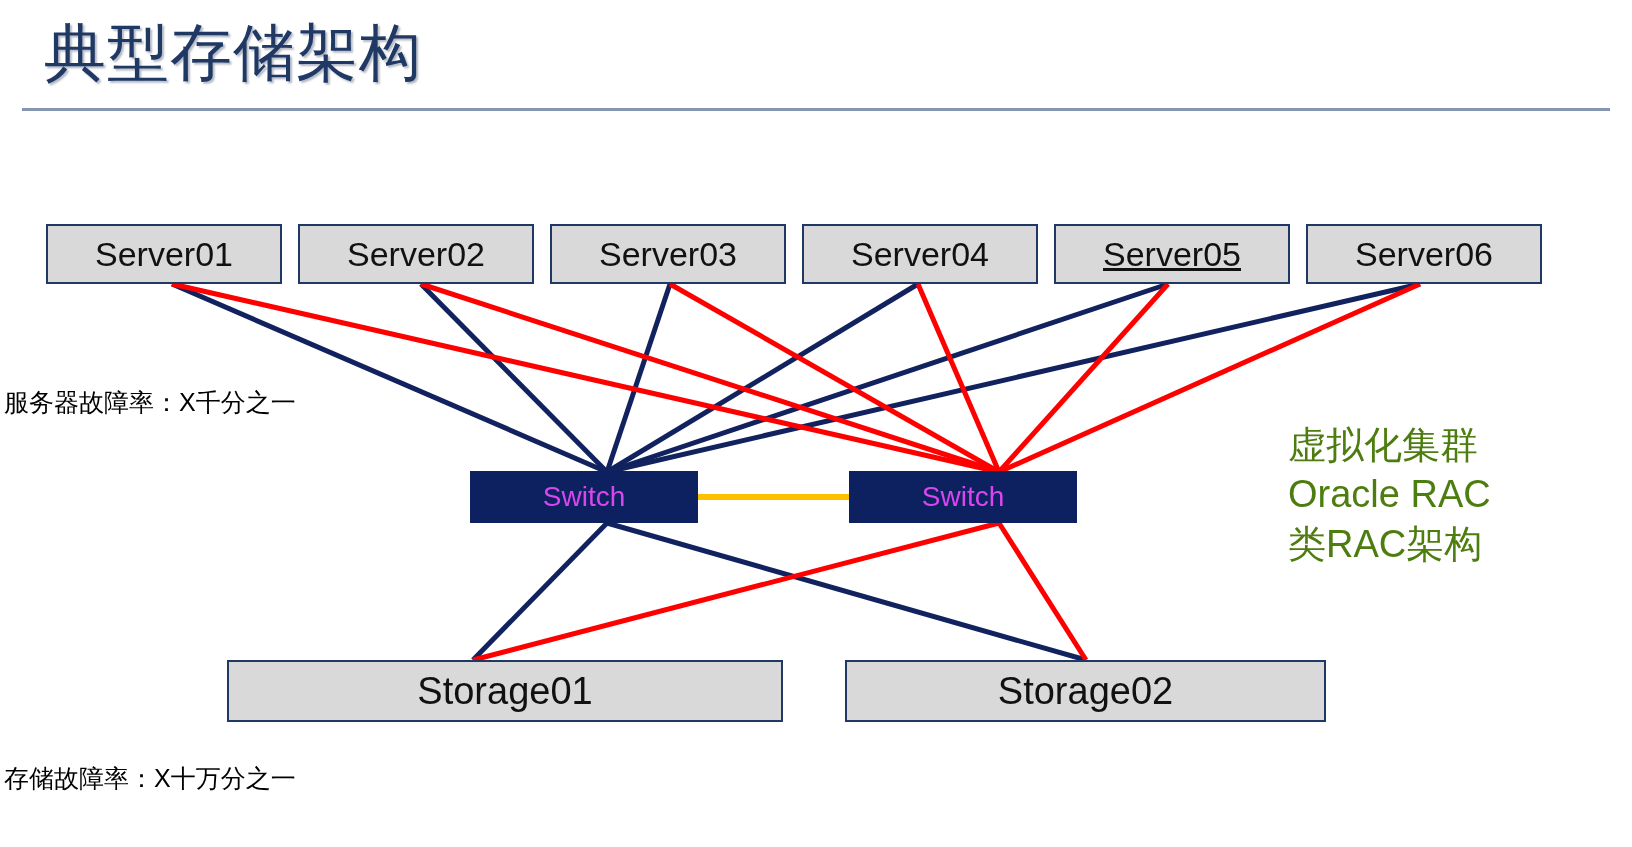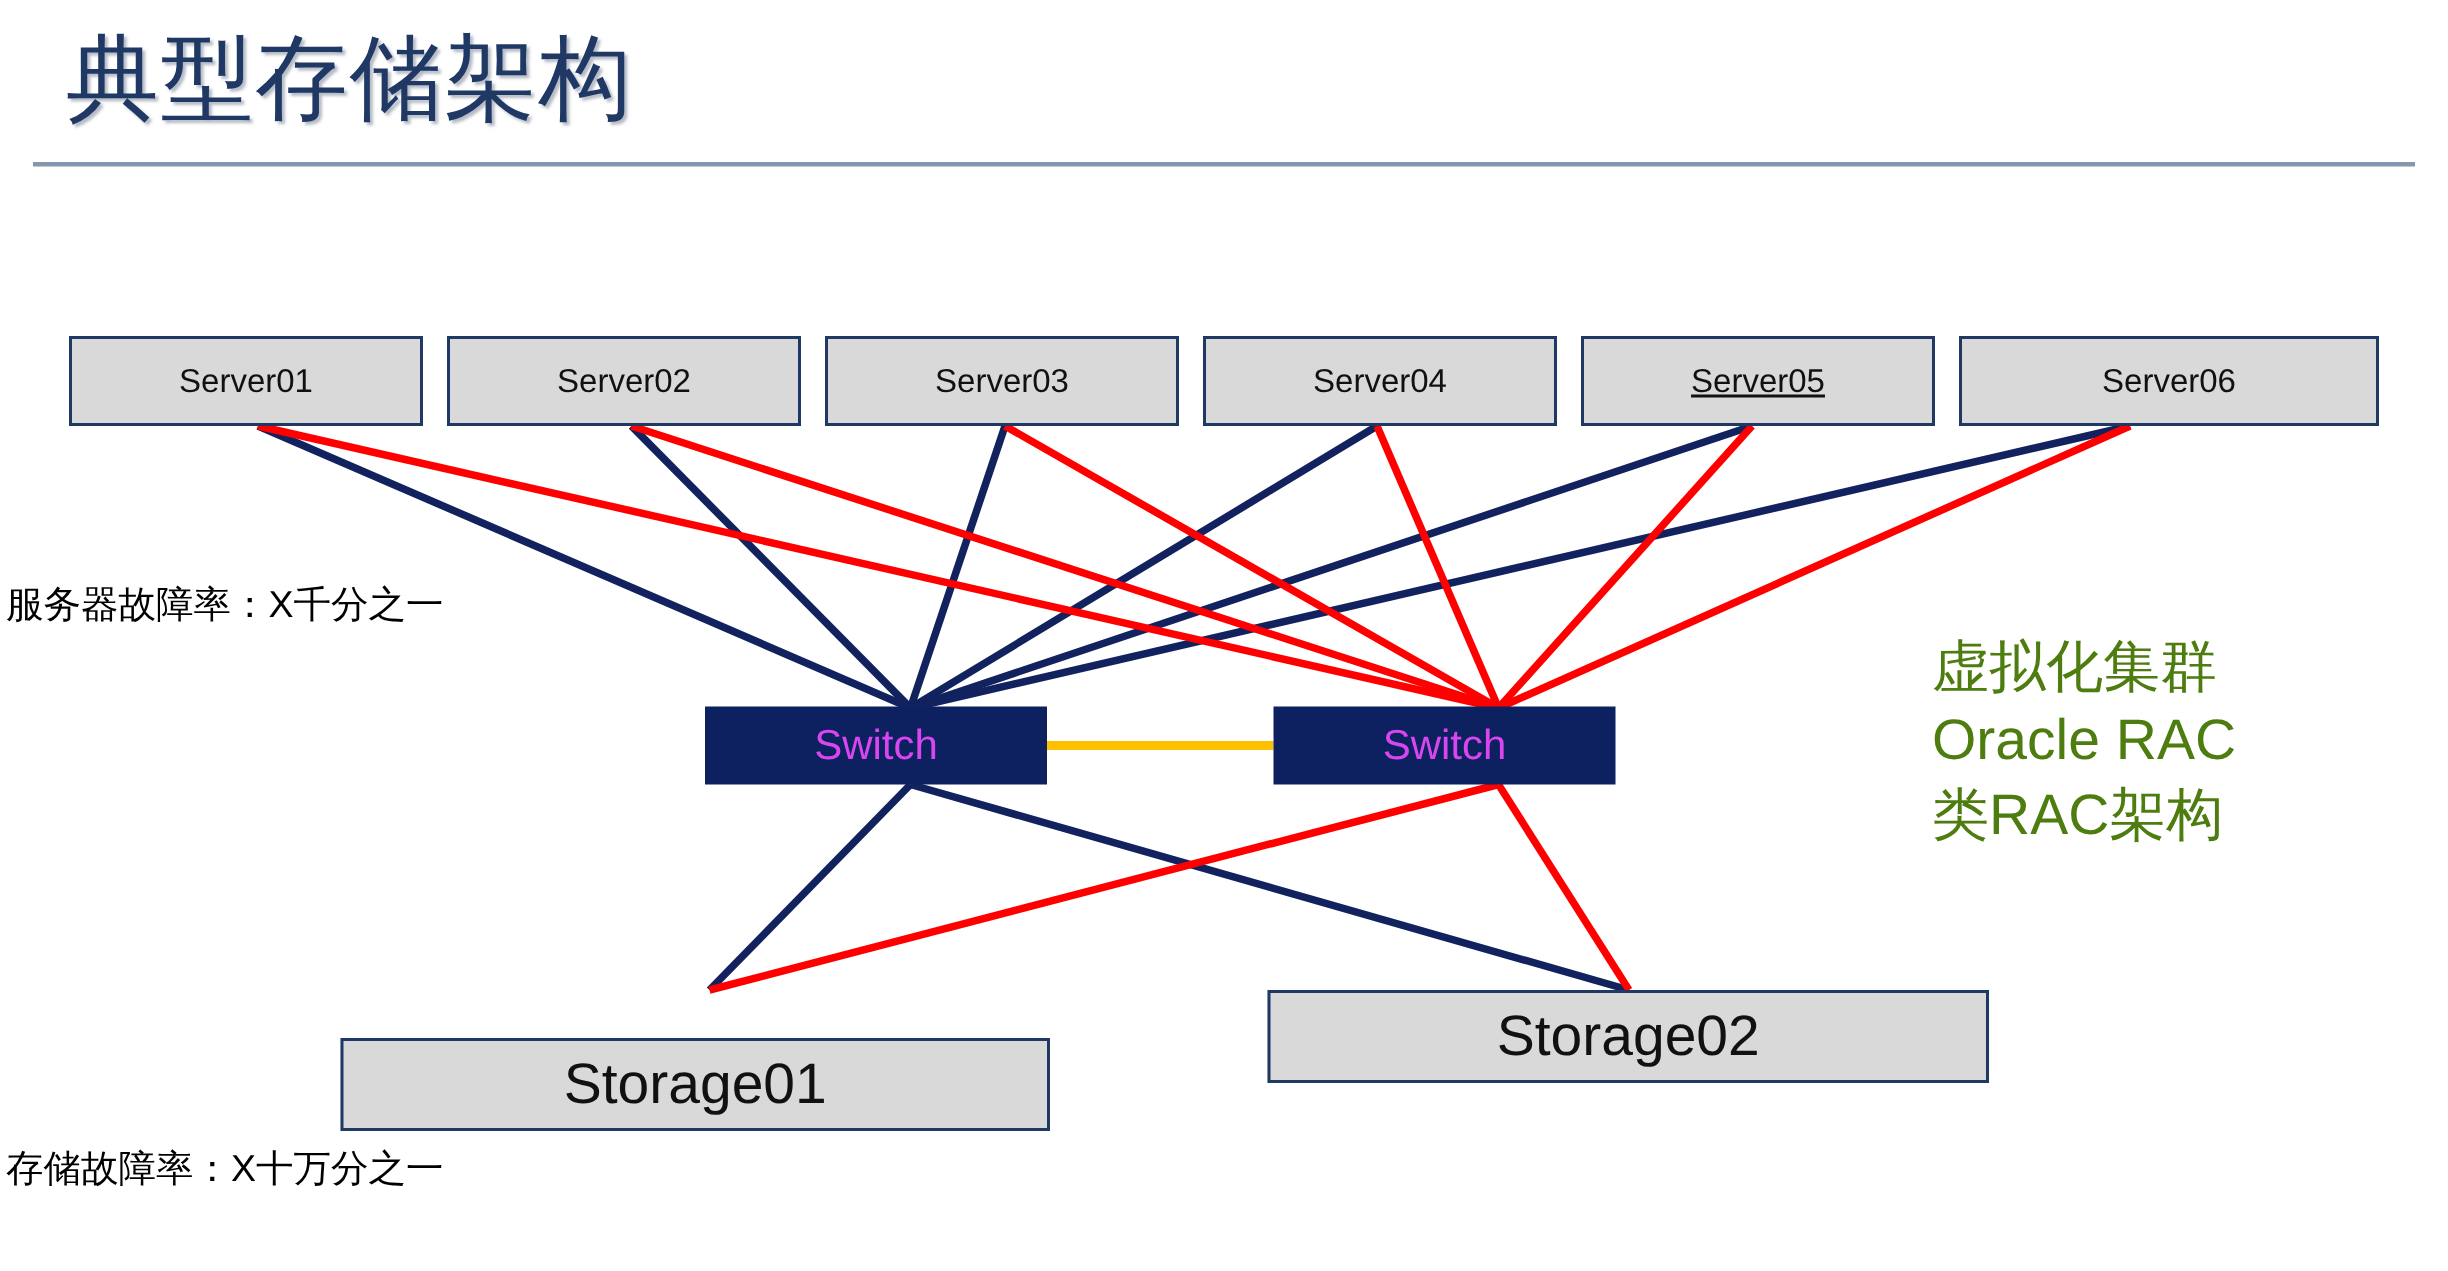--- a/index.html
+++ b/index.html
@@ -28,21 +28,21 @@
   #links{position:absolute;left:0;top:0;width:1632px;height:847px;}
 
   
   .node{
     position:absolute;box-sizing:border-box;
     display:flex;align-items:center;justify-content:center;
     text-align:center;white-space:nowrap;
   }
   .server{
     background:#d9d9d9;border:2px solid #1F3864;
-    height:60px;font-size:22px;color:#111;
+    height:60px;font-size:34px;color:#111;
   }
   .switch{
     background:#0d2060;border:none;
     height:52px;font-size:28px;color:#d946ef;
   }
   .storage{
     background:#d9d9d9;border:2px solid #1F3864;
     height:62px;font-size:38px;color:#111;
   }
 
@@ -92,32 +92,32 @@
   </div>
   <div class="node server" style="left:550px;top:212px;width:236px;">
     <span>Server03</span>
   </div>
   <div class="node server" style="left:802px;top:212px;width:236px;text-align:right;">
     <span>Server04</span>
   </div>
   <div class="node server" style="left:1054px;top:212px;width:236px;text-decoration:underline;">
     <span>Server05</span>
   </div>
-  <div class="node server" style="left:1306px;top:212px;width:280px;">
+  <div class="node server" style="left:1306px;top:212px;width:236px;">
     <span>Server06</span>
   </div>
 
   <div class="node switch" style="left:470px;top:459px;width:228px;">
     <span>Switch</span>
   </div>
   <div class="node switch" style="left:849px;top:459px;width:228px;">
     <span>Switch</span>
   </div>
 
-  <div class="node storage" style="left:227px;top:680px;width:473px;">
+  <div class="node storage" style="left:227px;top:648px;width:556px;">
     <span>Storage01</span>
   </div>
   <div class="node storage" style="left:845px;top:648px;width:481px;">
     <span>Storage02</span>
   </div>
 
   <div class="note" style="left:4px;top:374px;">服务器故障率：X千分之一</div>
   <div class="note" style="left:4px;top:750px;">存储故障率：X十万分之一</div>
 
   <div class="sidebox" style="left:1288px;top:409px;">

